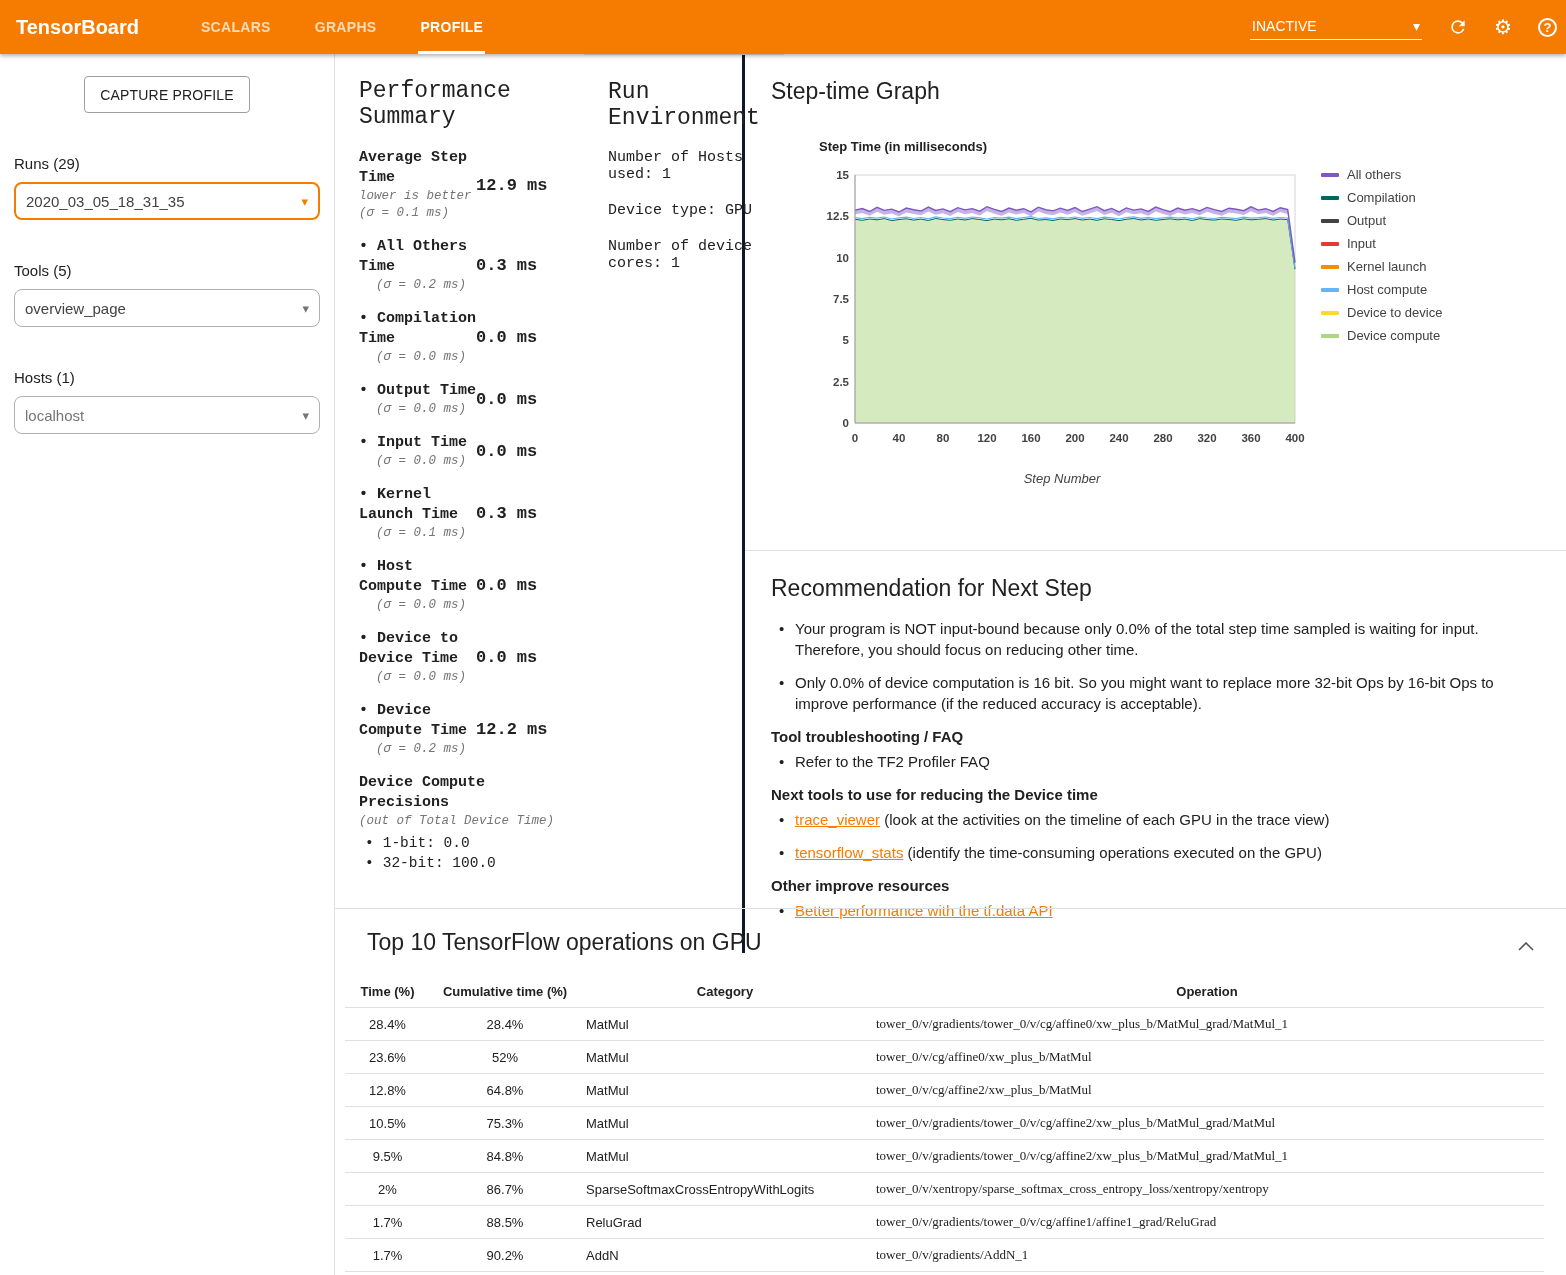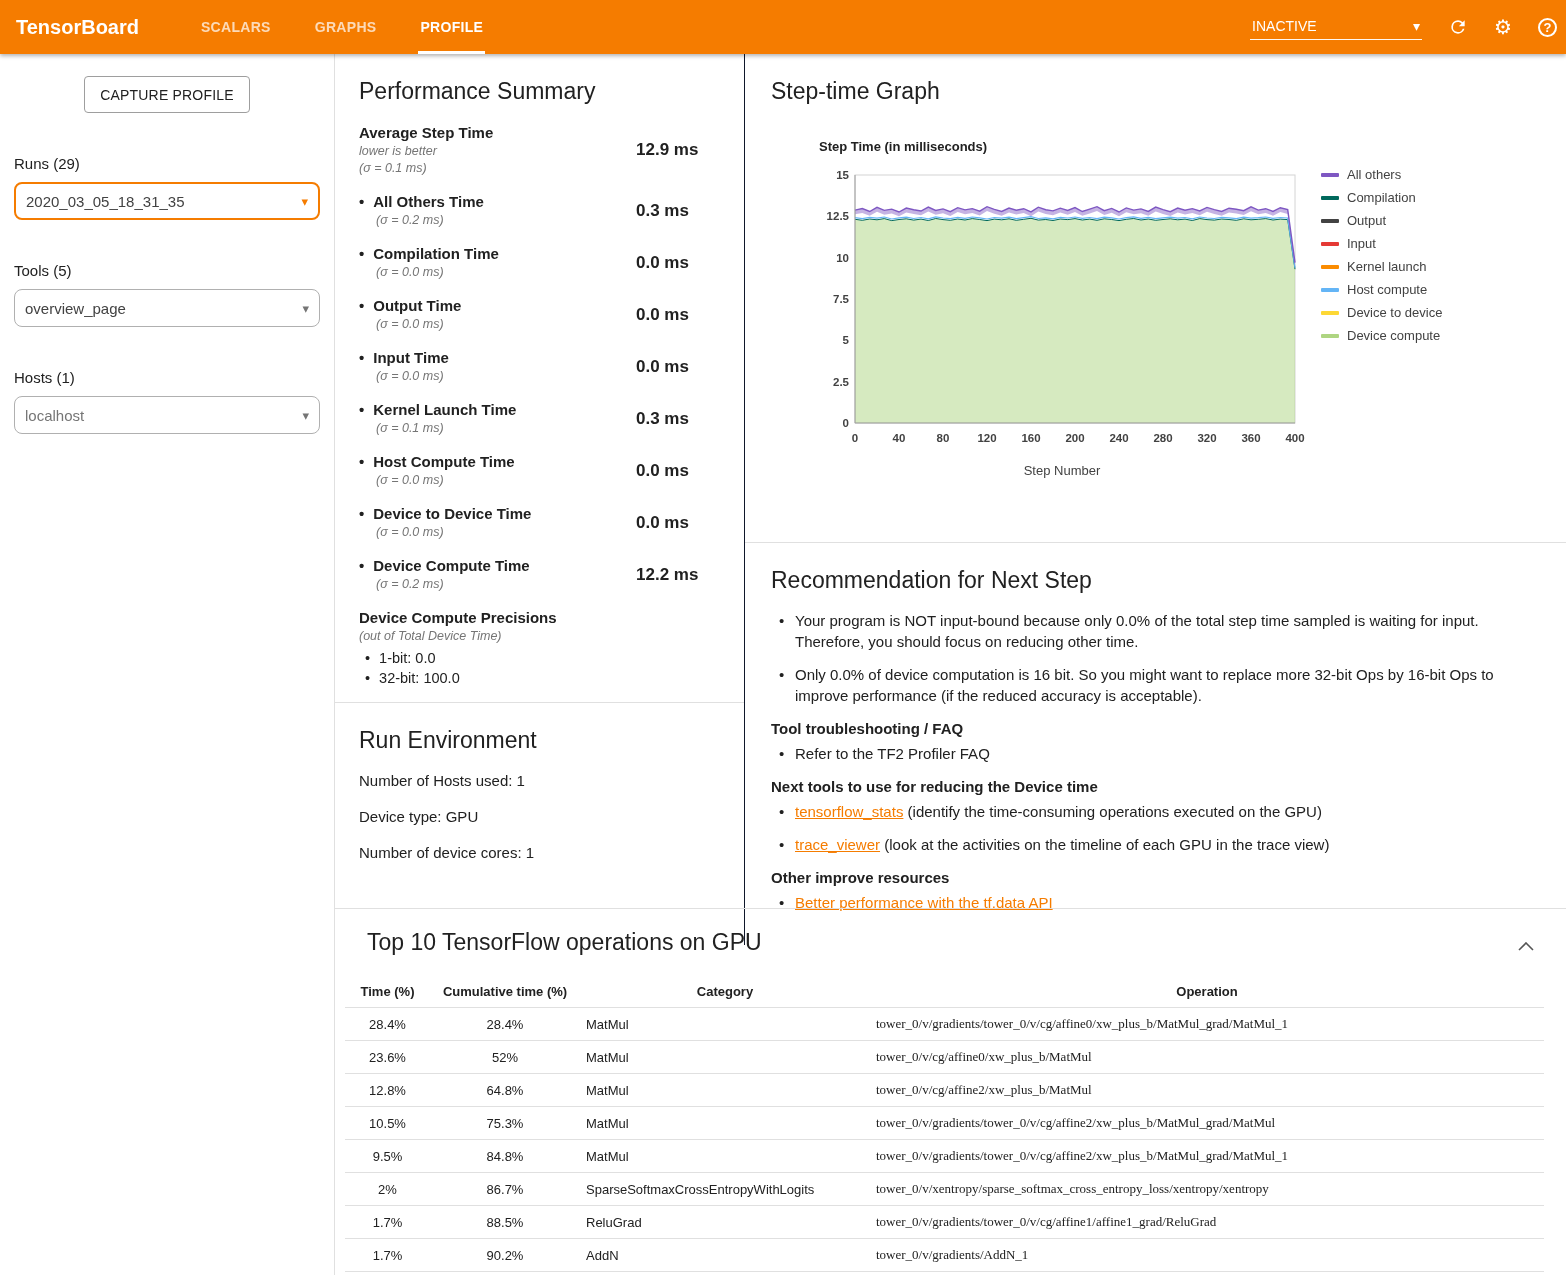--- a/index.html
+++ b/index.html
@@ -20,21 +20,21 @@
                    justify-content:space-between; align-items:center; font-size:14px; padding:4px 2px 5px; cursor:pointer; }
   .hicon { font-size:20px; line-height:20px; cursor:pointer; display:flex; align-items:center; }
   .help-icon { width:19px; height:19px; border:2px solid #fff; border-radius:50%; font-size:13px;
                font-weight:700; display:flex; align-items:center; justify-content:center; cursor:pointer; }
 
   
   .content { display:flex; height:1221px; }
   aside { width:334px; padding-top:22px; flex-shrink:0; }
   main { flex:1; border-left:1px solid #e0e0e0; display:flex; flex-direction:column; }
   .top-grid { display:grid; grid-template-columns:410px 1fr; min-height:854px; }
-  .perf-col { border-right:1px solid #0f172a; display:flex; flex-direction:column; }
+  .perf-col { border-right:3px solid #0f172a; display:flex; flex-direction:row;font-family:Liberation Mono, monospace; }
   .right-col { display:flex; flex-direction:column; }
 
   
   .capture-btn { display:block; margin:0 auto; width:166px; height:37px; background:#fff;
                  border:1px solid #9e9e9e; border-radius:4px; font-size:14px; font-weight:500;
                  color:#212121; letter-spacing:.2px; cursor:pointer; font-family:inherit; }
   .side-label { font-size:15px; color:#212121; margin:42px 0 0 14px; }
   .side-select { margin:10px 14px 0; height:38px; border:1px solid #b0b0b0; border-radius:8px;
                  display:flex; align-items:center; justify-content:space-between; padding:0 10px;
                  font-size:15px; color:#424242; cursor:pointer; background:#fff; }
@@ -62,21 +62,21 @@
   
   .run-env { border-top:1px solid #e0e0e0; padding:24px 24px; }
   .run-env h2 { margin-bottom:18px; }
   .run-env p { font-size:15px; margin-bottom:19px; }
 
   
   .chart-section { padding:24px 16px 64px 26px; }
   .chart-wrap { display:flex; margin:34px 0 0 48px; }
   .chart-title { font-size:13px; font-weight:700; color:#212121; margin-bottom:9px; }
   svg.step-chart text.tick { font-family:"Liberation Sans", sans-serif; font-size:11.5px; font-weight:700; fill:#424242; }
-  .x-axis-label { font-size:13px; color:#424242; text-align:center; }
+  .x-axis-label { font-size:13px; font-style:italic; color:#424242; text-align:center; margin-top:8px; }
   .chart-legend { margin:28px 0 0 16px; }
   .legend-item { display:flex; align-items:center; margin-bottom:8px; font-size:13px; color:#424242; }
   .legend-swatch { width:18px; height:4px; border-radius:1px; margin-right:8px; flex-shrink:0; }
 
   
   .recommendation { border-top:1px solid #e0e0e0; padding:24px 30px 20px 26px; }
   .recommendation h2 { margin-bottom:16px; }
   .rec-list { list-style:none; margin:0 0 6px 4px; }
   .rec-list li { font-size:15px; line-height:21px; margin-bottom:12px; padding-left:20px; position:relative; }
   .rec-list li::before { content:"•"; position:absolute; left:4px; }
@@ -314,22 +314,22 @@
           <ul class="rec-list">
             <li>Your program is NOT input-bound because only 0.0% of the total step time sampled is waiting for input. Therefore, you should focus on reducing other time.</li>
             <li>Only 0.0% of device computation is 16 bit. So you might want to replace more 32-bit Ops by 16-bit Ops to improve performance (if the reduced accuracy is acceptable).</li>
           </ul>
           <div class="rec-subhead">Tool troubleshooting / FAQ</div>
           <ul class="rec-list">
             <li>Refer to the TF2 Profiler FAQ</li>
           </ul>
           <div class="rec-subhead">Next tools to use for reducing the Device time</div>
           <ul class="rec-list">
+            <li><a class="rec-link">trace_viewer</a><span> (look at the activities on the timeline of each GPU in the trace view)</span></li>
             <li><a class="rec-link">tensorflow_stats</a><span> (identify the time-consuming operations executed on the GPU)</span></li>
-            <li><a class="rec-link">trace_viewer</a><span> (look at the activities on the timeline of each GPU in the trace view)</span></li>
           </ul>
           <div class="rec-subhead">Other improve resources</div>
           <ul class="rec-list">
             <li><a class="rec-link">Better performance with the tf.data API</a></li>
           </ul>
         </div>
       </section>
     </div>
 
     <section class="ops-section">

